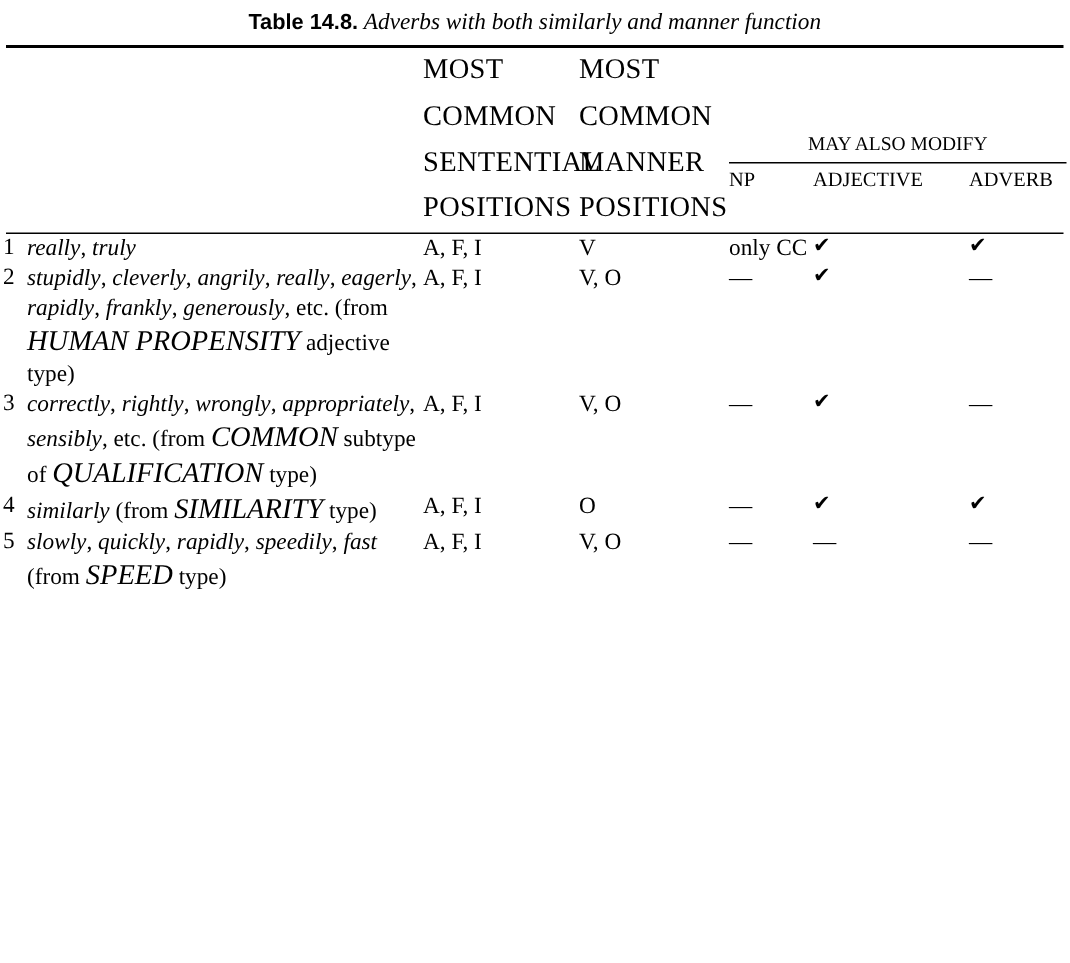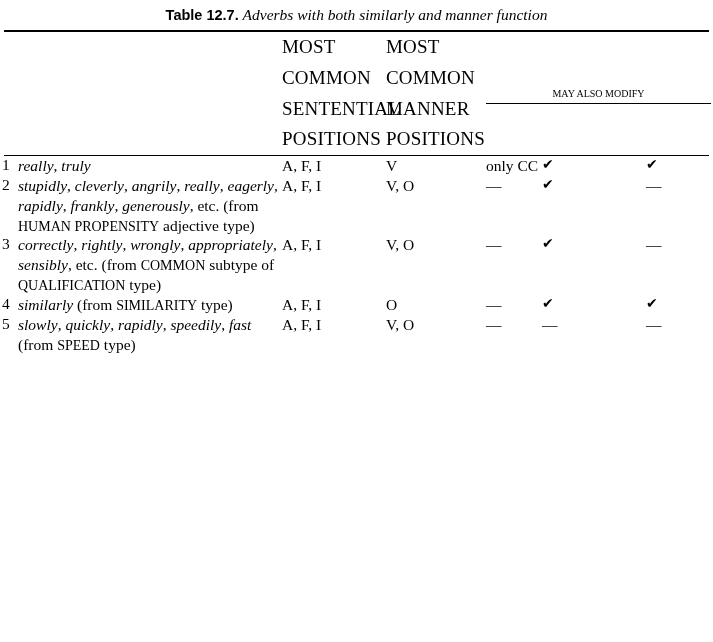--- a/index.html
+++ b/index.html
@@ -71,21 +71,21 @@
     font-size: 19px;
     letter-spacing: 0.2px;
     line-height: 1.62;
   }
   .hdr-block {
     padding-top: 8px;
   }
   .may-also {
     text-align: center;
     font-variant: small-caps;
-    font-size: 10px;
+    font-size: 13px;
     padding-top: 56px;
   }
   .may-line {
     border-bottom: 1px solid #000;
     margin-top: 4px;
     margin-bottom: 3px;
   }
   .sub-hdr {
     font-variant: small-caps;
     font-size: 13.6px;
@@ -99,36 +99,36 @@
   .row-num {
     font-size: 15.5px;
     padding-top: 9px;
   }
   .cell {
     font-size: 15.5px;
     padding-top: 9px;
     line-height: 1.28;
   }
   .adv-cell i { font-style: italic; }
-  .sc { font-variant: small-caps; font-size: 14px; }
+  .sc { font-variant: small-caps; font-size: 19px; font-style: italic; }
   .check {
     font-size: 14px;
   }
   .dash {
     font-size: 15.5px;
   }
   .np-cell { }
 </style>
 </head>
 <body>
 
 <div class="page">
 
   <div class="caption">
-    <span class="cap-label">Table 12.7.</span>
+    <span class="cap-label">Table 14.8.</span>
     <span class="cap-text">Adverbs with both similarly and manner function</span>
   </div>
 
   <div class="rule-thick"></div>
 
   <table class="main">
     <colgroup>
       <col class="col-num">
       <col class="col-adv">
       <col class="col-sent">
@@ -150,20 +150,34 @@
         </th>
         <th class="hdr-block">
           <div class="hdr-sc">MOST</div>
           <div class="hdr-sc">COMMON</div>
           <div class="hdr-sc">MANNER</div>
           <div class="hdr-sc">POSITIONS</div>
         </th>
         <th colspan="3">
           <div class="may-also">MAY ALSO MODIFY</div>
           <div class="may-line"></div>
+          <table style="width:100%; border-collapse:collapse; table-layout:fixed;">
+            <colgroup>
+              <col style="width:56px">
+              <col style="width:104px">
+              <col style="width:65px">
+            </colgroup>
+            <tbody>
+                <tr>
+              <td class="sub-hdr sub-np">NP</td>
+              <td class="sub-hdr sub-adj">ADJECTIVE</td>
+              <td class="sub-hdr sub-advb">ADVERB</td>
+            </tr>
+          </tbody>
+            </table>
         </th>
       </tr>
     </thead>
   </table>
 
   <div class="rule-thin"></div>
 
   <table class="main">
     <colgroup>
       <col class="col-num">

